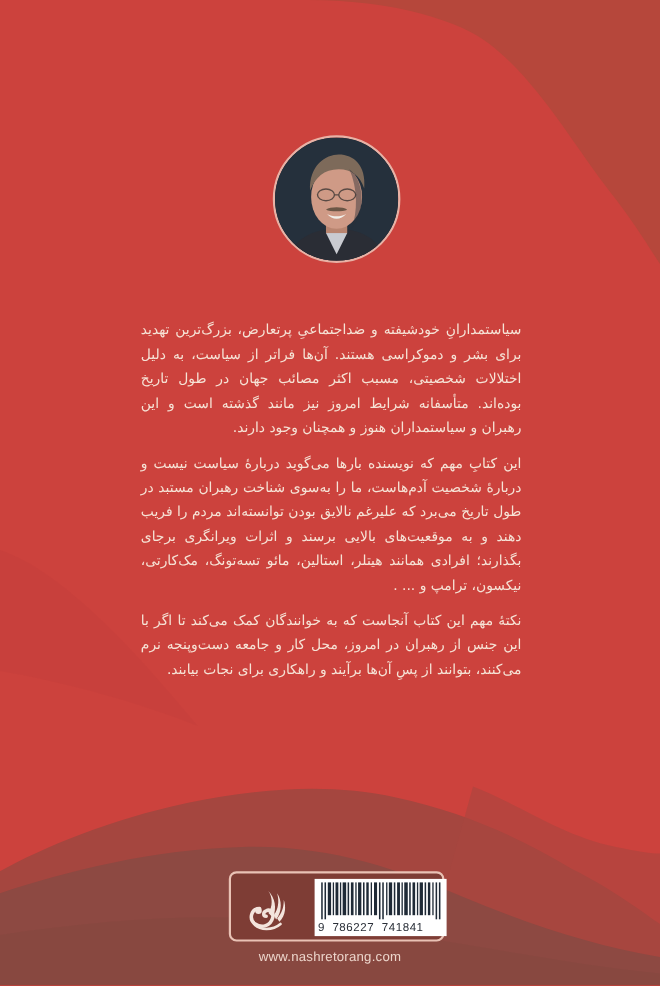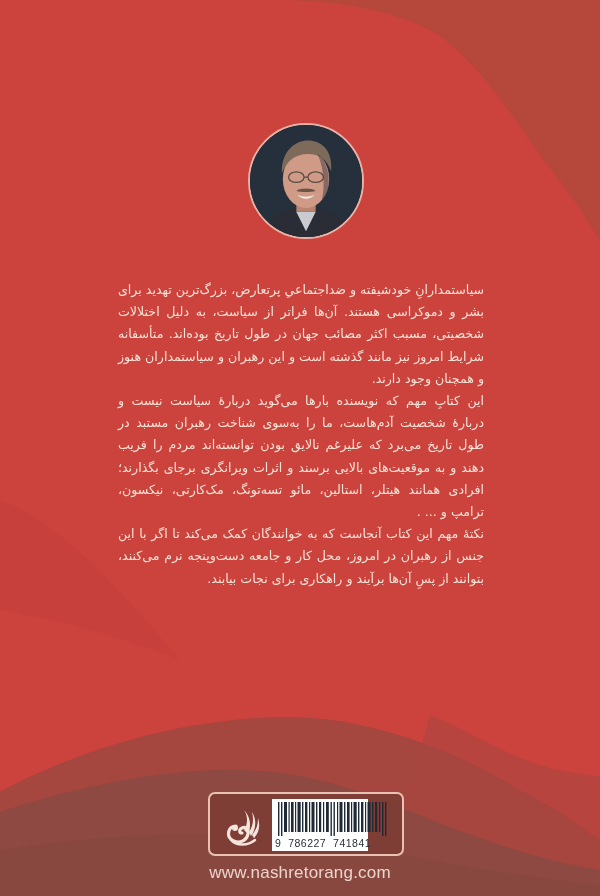--- a/index.html
+++ b/index.html
@@ -43,21 +43,21 @@
       width: 366px;
       direction: rtl;
       text-align: justify;
       text-align-last: right;
       color: #f6e3d6;
       font-size: 12.6px;
       line-height: 22.2px;
       letter-spacing: 0;
     }
     .blurb p {
-      margin: 0;
+      margin: 10px;
       padding: 0;
     }
     .barcode-box {
       position: absolute;
       left: 208px;
       top: 792px;
       width: 196px;
       height: 64px;
       border: 2px solid #e9c2b5;
       border-radius: 7px;
@@ -66,23 +66,23 @@
     }
     .publisher-logo {
       position: absolute;
       left: 12px;
       top: 10px;
       width: 40px;
       height: 44px;
     }
     .barcode {
       position: absolute;
-      left: 62px;
+      left: 76px;
       top: 5px;
-      width: 96px;
+      width: 120px;
       height: 52px;
       background: #ffffff;
     }
     .barcode-bars {
       position: absolute;
       left: 4px;
       top: 3px;
       width: 112px;
       height: 34px;
     }
@@ -96,21 +96,21 @@
       letter-spacing: 0.5px;
       white-space: pre;
     }
     .website {
       position: absolute;
       left: 0;
       width: 600px;
       top: 863px;
       text-align: center;
       font-family: "Liberation Sans", sans-serif;
-      font-size: 17px;
+      font-size: 12px;
       color: #ecd5cb;
       letter-spacing: 0.2px;
     }
   </style>
 </head>
 <body>
 
 <div class="cover">
 
   <svg class="bg-svg" viewBox="0 0 600 896" preserveAspectRatio="none">

